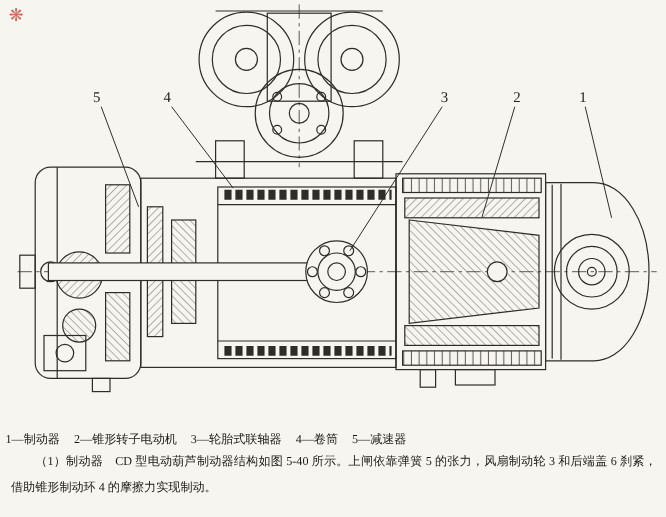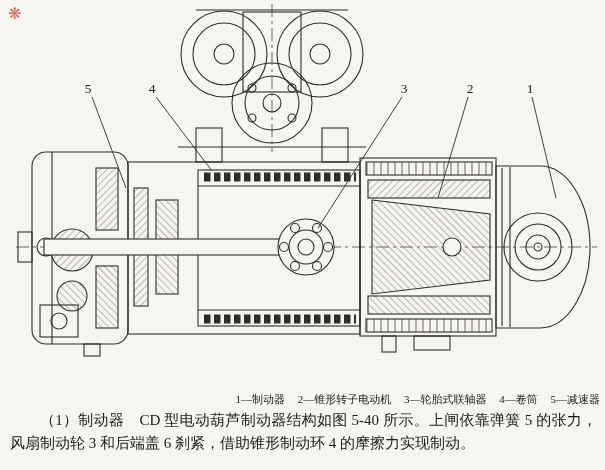--- a/index.html
+++ b/index.html
@@ -8,24 +8,24 @@
     width:605px;height:470px;
     background:#f7f5f0;
     font-family:"Liberation Serif","DejaVu Serif",serif;
     color:#1c1a17;
   }
   .page{position:relative;width:605px;height:470px;overflow:hidden;}
   .stamp{position:absolute;left:8px;top:4px;font-size:16px;color:#c0392b;opacity:.75;}
   .figure-area{position:absolute;left:0;top:0;width:605px;height:365px;}
   .caption{position:absolute;left:0;top:371px;width:100%;text-align:center;
            font-size:13.5px;font-weight:bold;letter-spacing:.5px;}
-  .legend{position:absolute;left:0;top:392px;width:100%;text-align:right;font-size:11px;}
+  .legend{position:absolute;left:0;top:392px;width:100%;text-align:left;font-size:11px;}
   .legend span{margin:0 5px;}
   .para{position:absolute;left:10px;right:8px;top:409px;margin:0;
-        font-size:15px;line-height:23px;text-align:justify;text-indent:2em;}
+        font-size:11px;line-height:23px;text-align:justify;text-indent:2em;}
 </style>
 </head>
 <body>
 
 <div class="page">
 
   <div class="stamp">❋</div>
 
   <div class="figure-area">
     <svg viewBox="0 0 605 365" width="605" height="365">

